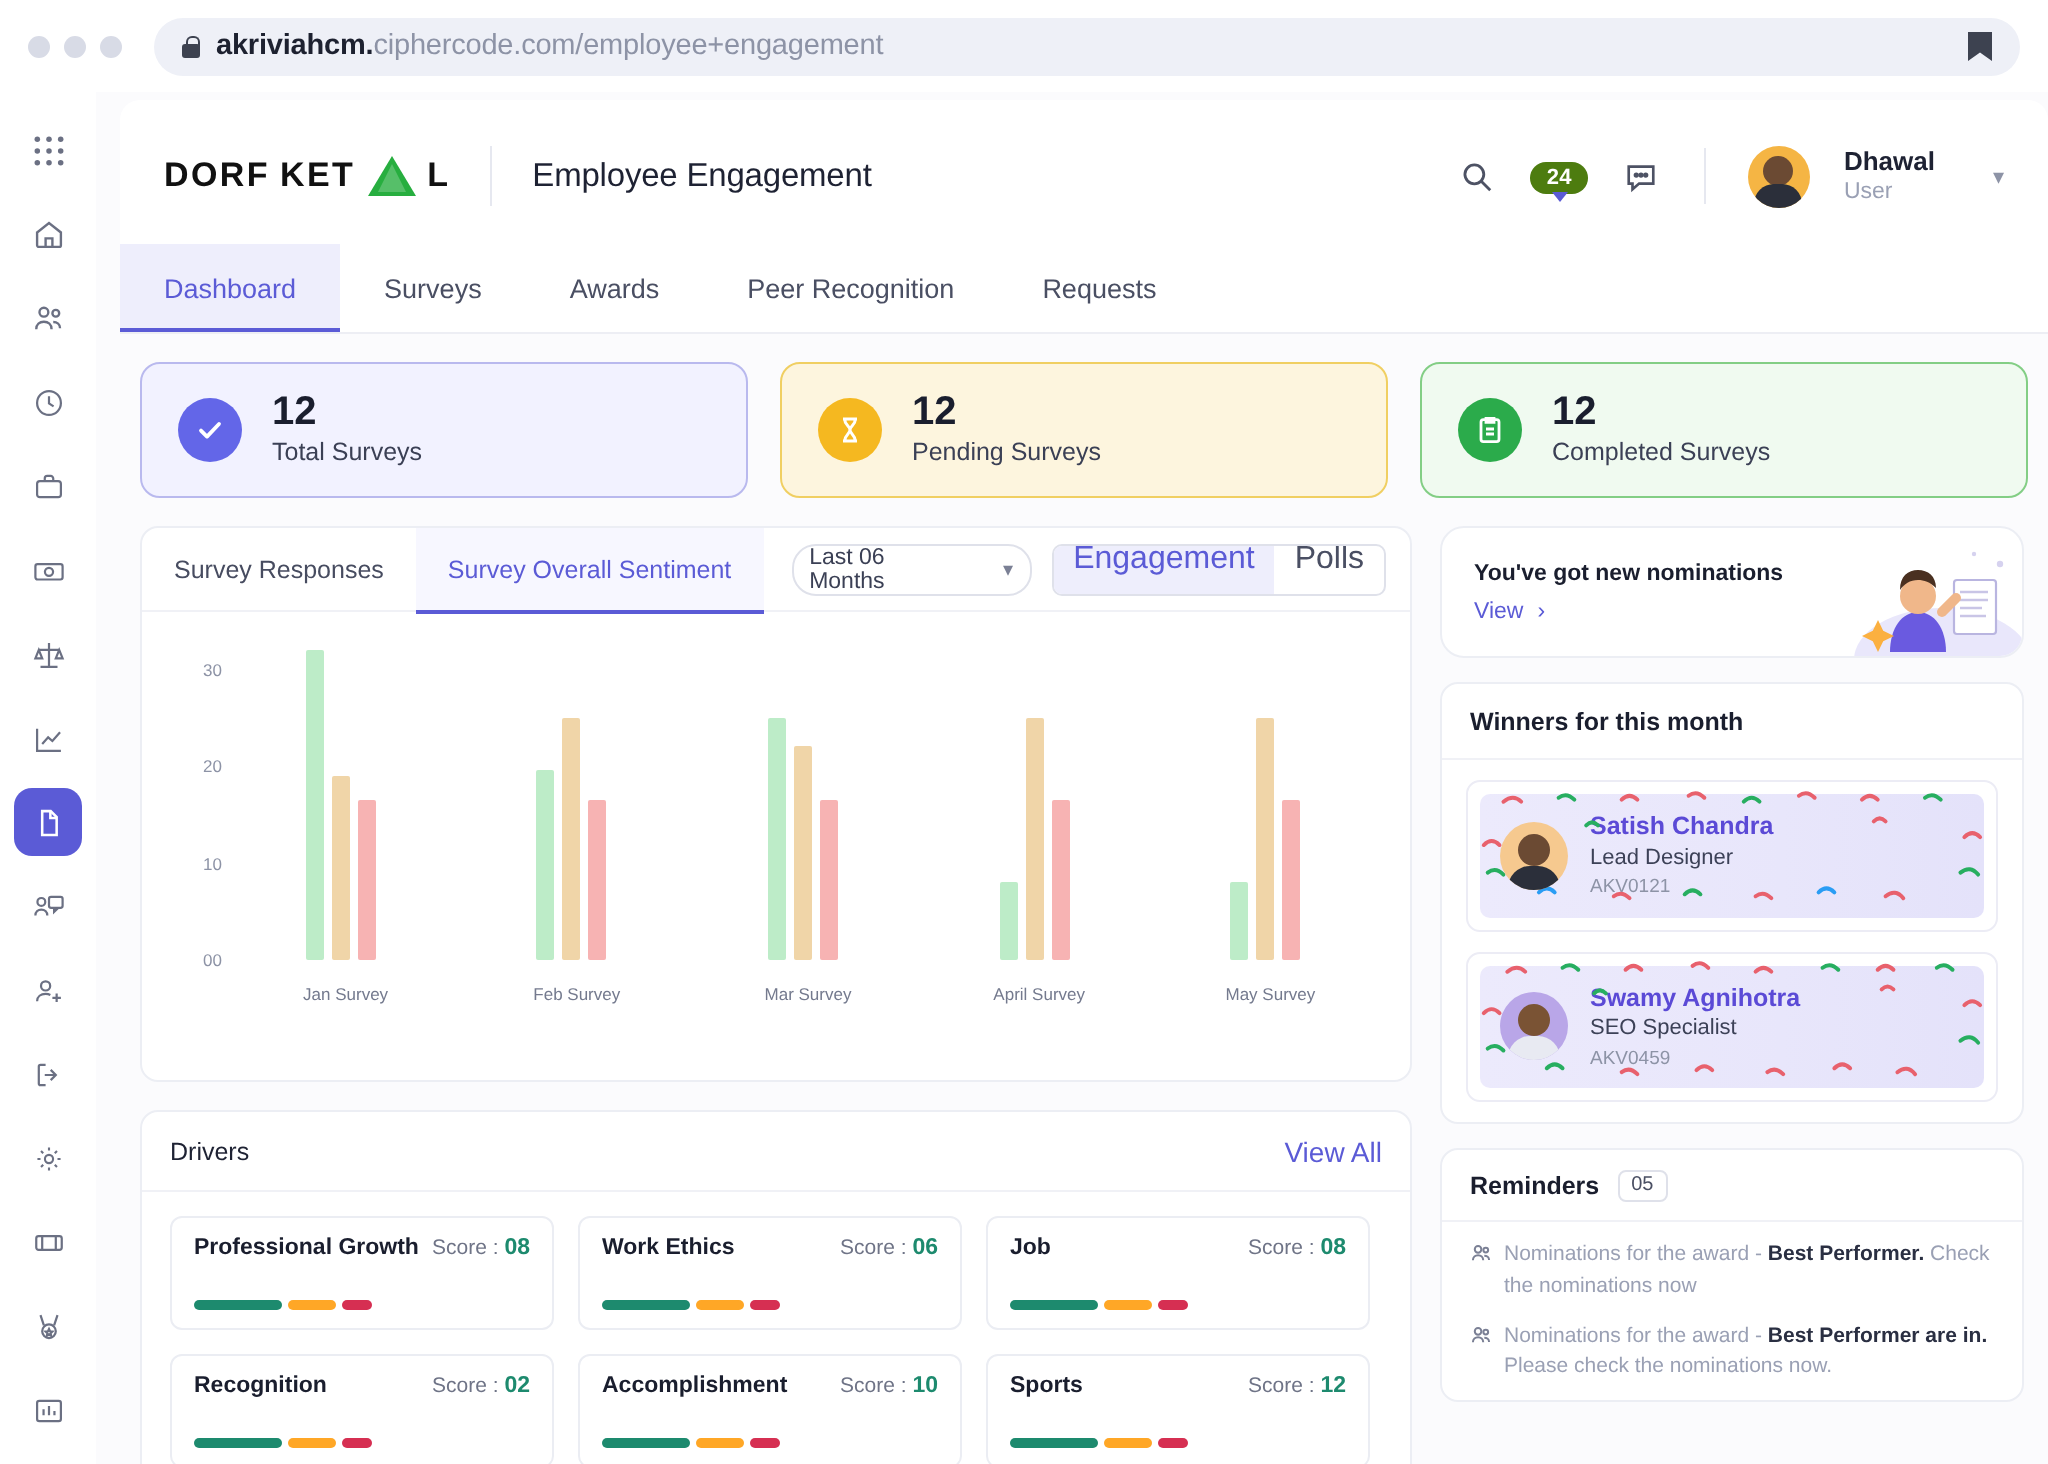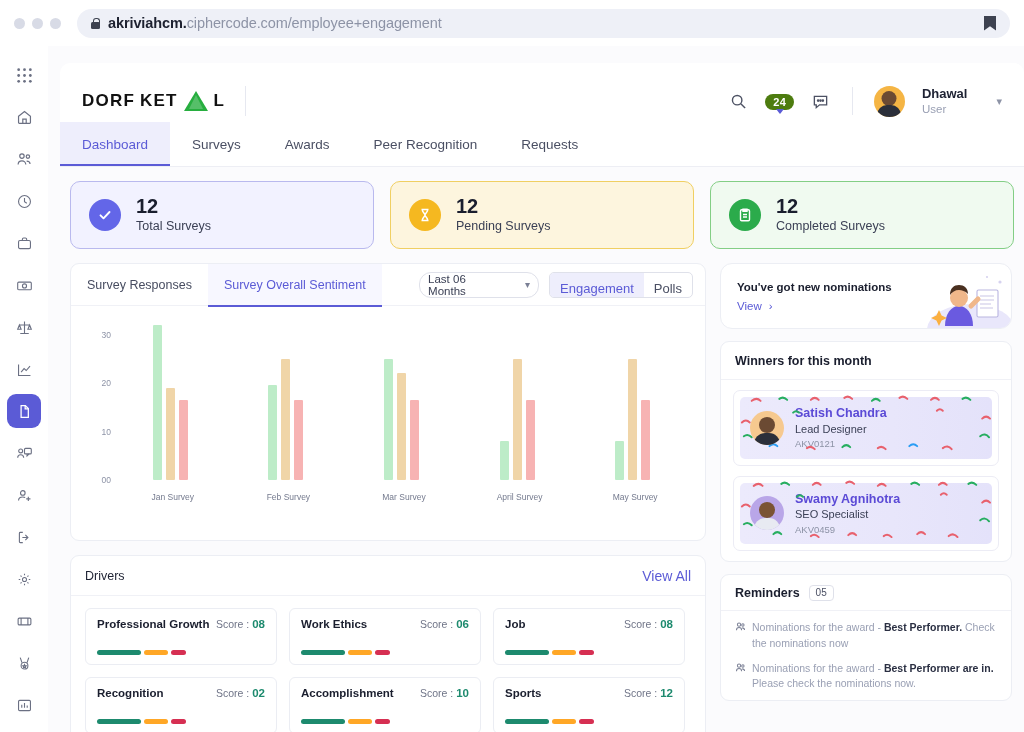--- a/index.html
+++ b/index.html
@@ -45,21 +45,21 @@
     color:#6b7083;
   }
   .rail-item.active { background:#5b5bd6; color:#fff; }
   .rail-item svg { width:17px; height:17px; display:block; }
 
   
   .main { position:absolute; left:48px; top:0; width:976px; height:686px; }
 
   
   .header {
-    position:absolute; left:12px; top:17px; width:964px; height:76px;
+    position:absolute; left:12px; top:4px; width:964px; height:76px;
     background:#fff; border-top-left-radius:10px; border-top-right-radius:10px;
     display:flex; align-items:center; padding:0 22px;
   }
   .logo { display:flex; align-items:center; gap:5px; }
   .logo-dorf, .logo-ket, .logo-l {
     font-size:17px; font-weight:800; color:#111; letter-spacing:1.2px;
     font-family:"Liberation Sans", sans-serif;
   }
   .logo-tri { width:26px; height:22px; position:relative; }
   .logo-tri svg{display:block;}
@@ -132,21 +132,21 @@
   .ch-tab{font-size:12.5px;color:#474c60;padding:0 16px;height:42px;display:flex;align-items:center;position:relative;}
   .ch-tab.active{color:#5b5bd6;background:#f7f7ff;}
   .ch-tab.active::after{content:"";position:absolute;left:0;right:0;bottom:-1px;height:2px;background:#5b5bd6;}
   .ch-ctrl{margin-left:auto;display:flex;align-items:center;gap:10px;padding-right:12px;}
   .select{
     border:1px solid #dfe1ea;border-radius:12px;height:26px;width:120px;
     display:flex;align-items:center;padding:0 8px;font-size:11.5px;color:#3b4055;gap:28px;
   }
   .select .cv{margin-left:auto;color:#7b8095;font-size:10px;}
   .seg{display:flex;border:1px solid #dfe1ea;border-radius:5px;overflow:hidden;height:26px;}
-  .seg div{padding:8px 10px;display:flex;align-items:flex-start;font-size:13px;color:#4a4f63;}
+  .seg div{padding:8px 10px;display:flex;align-items:flex-end;font-size:16px;color:#4a4f63;}
   .seg div.on{background:#eeeefc;color:#5b5bd6;}
 
   .chart-body{position:relative;height:234px;padding:16px 12px 0 12px;}
   .yaxis{position:absolute;left:16px;top:14px;height:160px;width:24px;}
   .ytick{position:absolute;font-size:8.5px;color:#8d93a6;right:0;transform:translateY(-50%);}
   .plot{position:absolute;left:44px;right:14px;top:14px;height:160px;}
   .grp{position:absolute;bottom:0;display:flex;align-items:flex-end;gap:4px;}
   .bar{width:9px;border-radius:1px;}
   .xlabels{position:absolute;left:44px;right:14px;top:186px;height:14px;}
   .xlab{position:absolute;font-size:8.5px;color:#747a8e;transform:translateX(-50%);white-space:nowrap;}
@@ -349,20 +349,21 @@
           <span class="logo-ket">KET</span>
           <span class="logo-tri">
             <svg viewBox="0 0 26 22">
                 <polygon points="13,1 25,21 1,21" fill="#27ae3f"></polygon>
                 <polygon points="13,5 20,19 6,19" fill="#ffffff" opacity="0.22"></polygon>
               </svg>
           </span>
           <span class="logo-l">L</span>
         </div>
         <div class="hdr-div"></div>
+        <div class="hdr-title">Employee Engagement</div>
 
         <div class="hdr-right">
           <div class="icon-btn">
             <svg viewBox="0 0 18 18" fill="none" stroke="currentColor" stroke-width="1.5">
                 <circle cx="7.6" cy="7.6" r="5"></circle>
                 <path d="M11.4 11.4L16 16"></path>
               </svg>
           </div>
           <div class="badge-wrap">
             <span class="badge">24</span>

